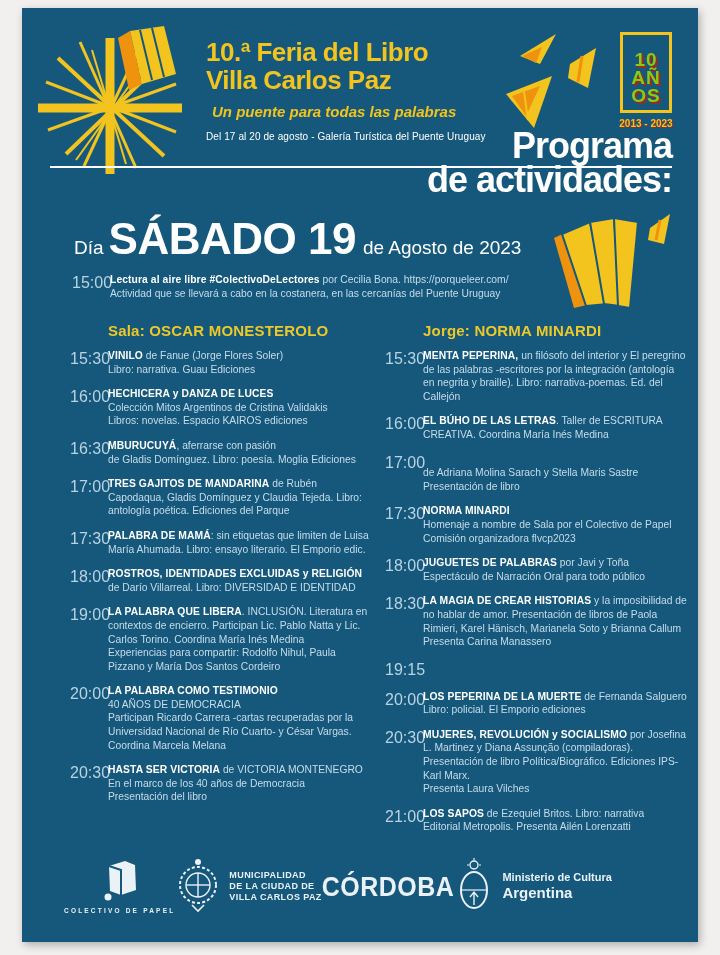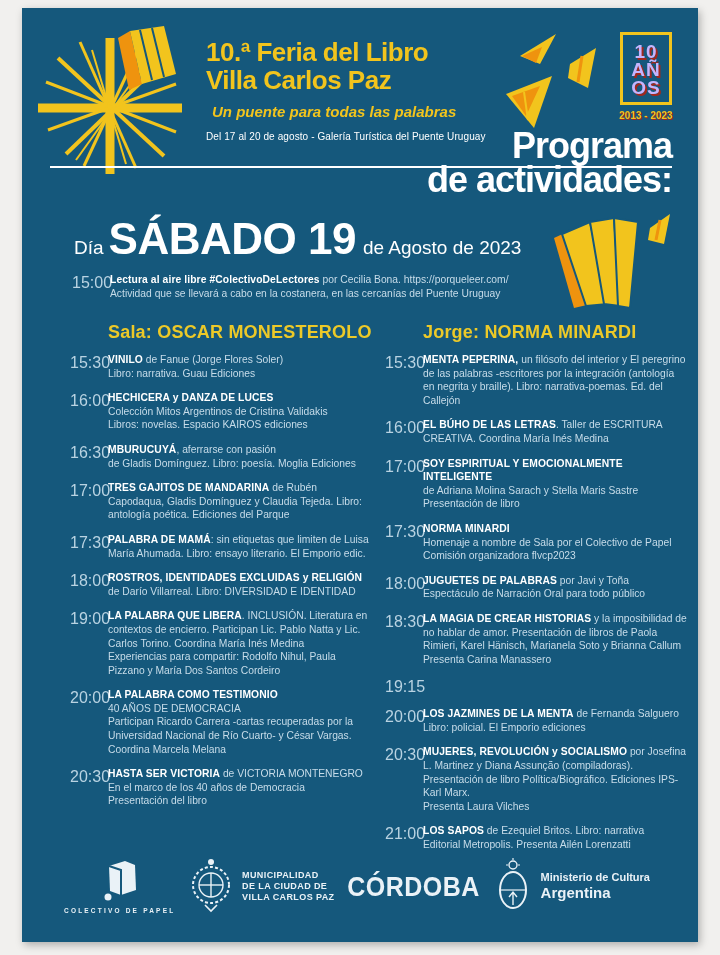--- a/index.html
+++ b/index.html
@@ -11,43 +11,43 @@
   }
   
   .logo-burst { position:absolute; left:10px; top:16px; }
   .title-block { position:absolute; left:184px; top:30px; width:300px; }
   .fair-title { color:#f2c41d; font-weight:bold; font-size:26px; line-height:28px; letter-spacing:-.5px; }
   .tagline { color:#f2c41d; font-weight:bold; font-style:italic; font-size:15px; margin-top:9px;margin-left:6px; }
   .dates { color:#ffffff; font-size:10px; margin-top:11px; letter-spacing:.1px; }
   .planes { position:absolute; left:472px; top:24px; }
   .badge { position:absolute; right:20px; top:24px; width:64px; text-align:center; }
   .badge-box {
-    border:3px solid #f2c41d; padding:8px 2px 5px; display:inline-block; width:52px;
-    color:#c4b5fd; font-weight:bold; font-size:19px; line-height:18px; letter-spacing:1px;
+    border:3px solid #f2c41d; padding:16px 2px 5px; display:inline-block; width:52px;
+    color:#84cc16; font-weight:bold; font-size:19px; line-height:18px; letter-spacing:1px;
     text-shadow:2px 2px 0 #a0281e;
   }
   .badge-years { margin-top:5px; color:#f2c41d; font-weight:bold; font-size:10px; text-shadow:1px 1px 0 #a0281e; }
   .header-rule { position:absolute; left:28px; right:26px; top:158px; height:2px; background:#ffffff; }
   .program-title { position:absolute; right:26px; top:121px; text-align:right; font-weight:bold; font-size:36px; line-height:34px; letter-spacing:-1px; }
   
   .day-line { position:absolute; left:52px; top:206px; white-space:nowrap; }
   .day-prefix { font-size:19px; }
   .day-name { font-size:44px; font-weight:bold; letter-spacing:-.5px; margin:0 7px 0 5px; }
   .day-suffix { font-size:19px; }
   .flybook { position:absolute; left:524px; top:200px; }
   
   .event { display:grid; grid-template-columns:38px 1fr; margin-bottom:11px; }
   .etime { font-size:16px; color:#b9d3e2; padding-top:1px; }
   .etext { font-size:10.3px; color:#c7dce9; line-height:13.6px; white-space:pre-line; }
   .etext b { color:#ffffff; letter-spacing:.1px; }
   .opening { position:absolute; left:50px; top:265px; width:520px; }
   .columns { position:absolute; left:48px; top:314px; right:10px; display:grid; grid-template-columns:1fr 1fr; column-gap:12px; }
-  .sala { color:#ecc928; font-weight:bold; font-size:18px; margin:0 0 10px 38px; letter-spacing:.2px; }
-  
-  .footerbar { position:absolute; left:42px; right:48px; top:842px; height:72px; display:flex; align-items:center; justify-content:space-between; }
+  .sala { color:#ecc928; font-weight:bold; font-size:15px; margin:0 0 10px 38px; letter-spacing:.2px; }
+  
+  .footerbar { position:absolute; left:42px; right:36px; top:842px; height:72px; display:flex; align-items:center; }
   .sponsor { display:flex; align-items:center; gap:8px; color:#eaf2f7; }
   .sponsor.stack { flex-direction:column; gap:5px; }
   .colectivo-label { font-size:6.5px; letter-spacing:2.2px; font-weight:bold; white-space:nowrap; }
   .muni-text { font-size:9px; font-weight:bold; line-height:11px; letter-spacing:.4px; }
   .cordoba-word { font-size:25px; font-weight:bold; letter-spacing:.5px; transform:scaleY(1.08); }
   .mincult-l1 { font-size:11px; font-weight:bold; }
   .mincult-l2 { font-size:15px; font-weight:bold; margin-top:1px; }
 </style>
 </head>
 <body>
@@ -189,21 +189,21 @@
     <p class="etext"><b>MENTA PEPERINA,</b><span> un filósofo del interior y El peregrino de las palabras -escritores por la integración (antología en negrita y braille). Libro: narrativa-poemas. Ed. del Callejón</span></p>
   </div>
 
   <div class="event">
     <span class="etime">16:00</span>
     <p class="etext"><b>EL BÚHO DE LAS LETRAS</b><span>. Taller de ESCRITURA CREATIVA. Coordina María Inés Medina</span></p>
   </div>
 
   <div class="event">
     <span class="etime">17:00</span>
-    <p class="etext"><b>SOY ESPIRITUAL Y EMOCIONALMENTE INTELIGENTE</b><span>
+    <p class="etext"><span>
 de Adriana Molina Sarach y Stella Maris Sastre
 Presentación de libro</span></p>
   </div>
 
   <div class="event">
     <span class="etime">17:30</span>
     <p class="etext"><b>NORMA MINARDI</b><span>
 Homenaje a nombre de Sala por el Colectivo de Papel
 Comisión organizadora flvcp2023</span></p>
   </div>
@@ -219,21 +219,21 @@
     <p class="etext"><b>LA MAGIA DE CREAR HISTORIAS</b><span> y la imposibilidad de no hablar de amor. Presentación de libros de Paola Rimieri, Karel Hänisch, Marianela Soto y Brianna Callum
 Presenta Carina Manassero</span></p>
   </div>
 
   <div class="event">
     <span class="etime">19:15</span>
   </div>
 
   <div class="event">
     <span class="etime">20:00</span>
-    <p class="etext"><b>LOS JAZMINES DE LA MENTA</b><span> de Fernanda Salguero
+    <p class="etext"><b>LOS PEPERINA DE LA MUERTE</b><span> de Fernanda Salguero
 Libro: policial. El Emporio ediciones</span></p>
   </div>
 
   <div class="event">
     <span class="etime">20:30</span>
     <p class="etext"><b>MUJERES, REVOLUCIÓN y SOCIALISMO</b><span> por Josefina L. Martinez y Diana Assunção (compiladoras). Presentación de libro Política/Biográfico. Ediciones IPS-Karl Marx.
 Presenta Laura Vilches</span></p>
   </div>
 
   <div class="event">

